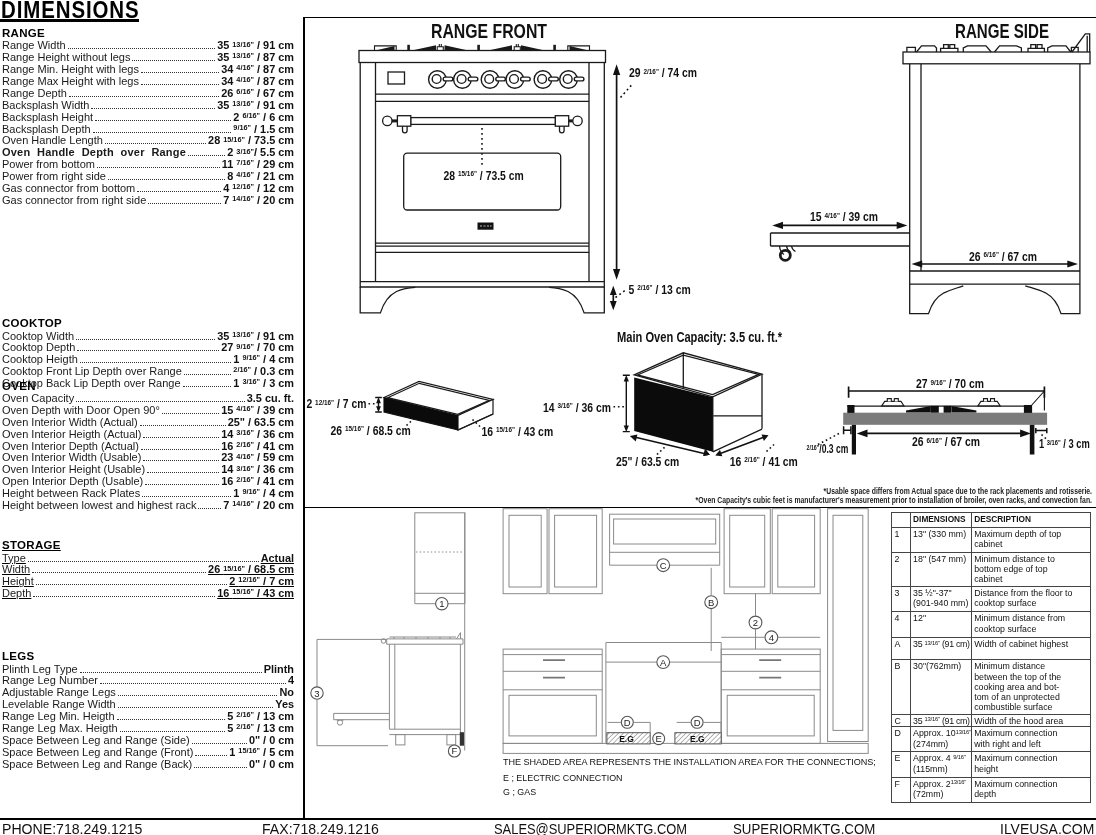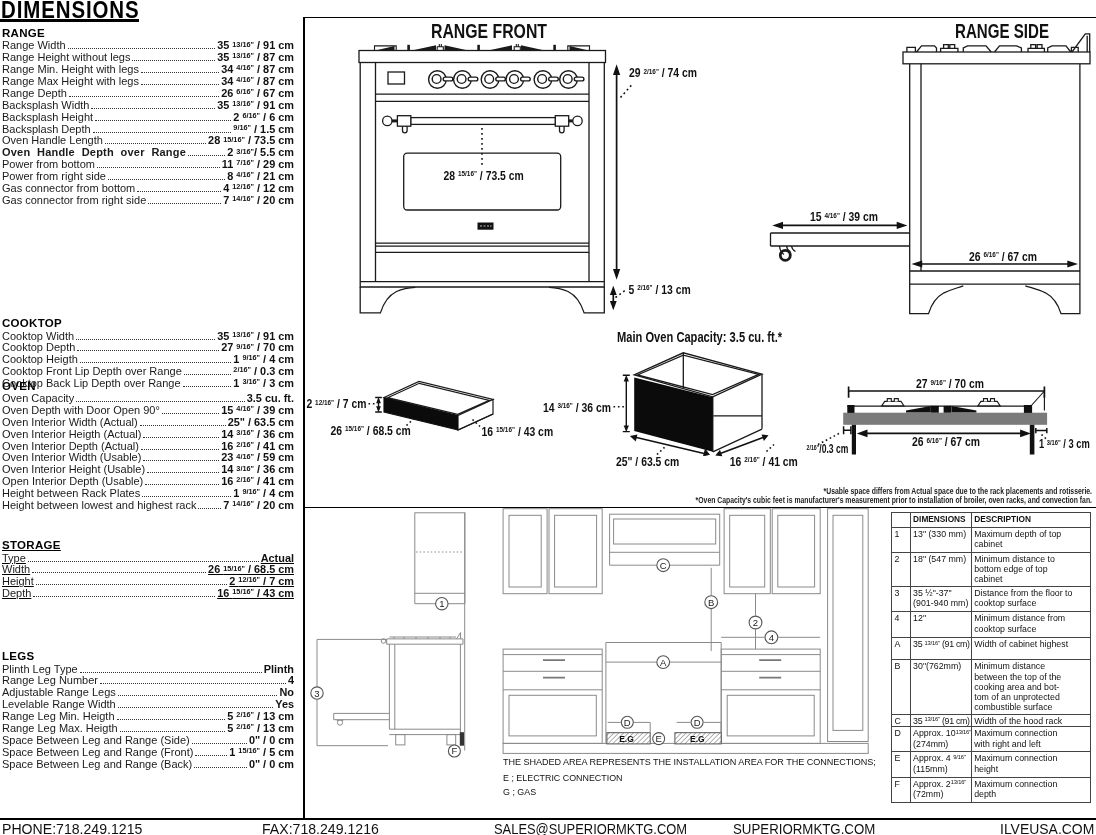--- a/index.html
+++ b/index.html
@@ -749,21 +749,21 @@
             <td class="tc">Width of cabinet highest</td>
           </tr>
 <tr>
             <td class="tc" style="height:52.8px;">B</td>
             <td class="tc">30"(762mm)</td>
             <td class="tc">Minimum distance<br>between the top of the<br>cooking area and bot-<br>tom of an unprotected<br>combustible surface</td>
           </tr>
 <tr>
             <td class="tc" style="height:9.4px;">C</td>
             <td class="tc" style="letter-spacing:-0.3px;">35 <sup style="font-size:5.8px;">13/16"</sup> (91 cm)</td>
-            <td class="tc">Width of the hood rack</td>
+            <td class="tc">Width of the hood area</td>
           </tr>
 <tr>
             <td class="tc" style="height:23px;">D</td>
             <td class="tc">Approx. 10<sup style="font-size:5.8px;">13/16"</sup><br>(274mm)</td>
             <td class="tc">Maximum connection<br>with right and left</td>
           </tr>
 <tr>
             <td class="tc" style="height:23.4px;">E</td>
             <td class="tc">Approx. 4 <sup style="font-size:5.8px;">9/16"</sup><br>(115mm)</td>
             <td class="tc">Maximum connection<br>height</td>

